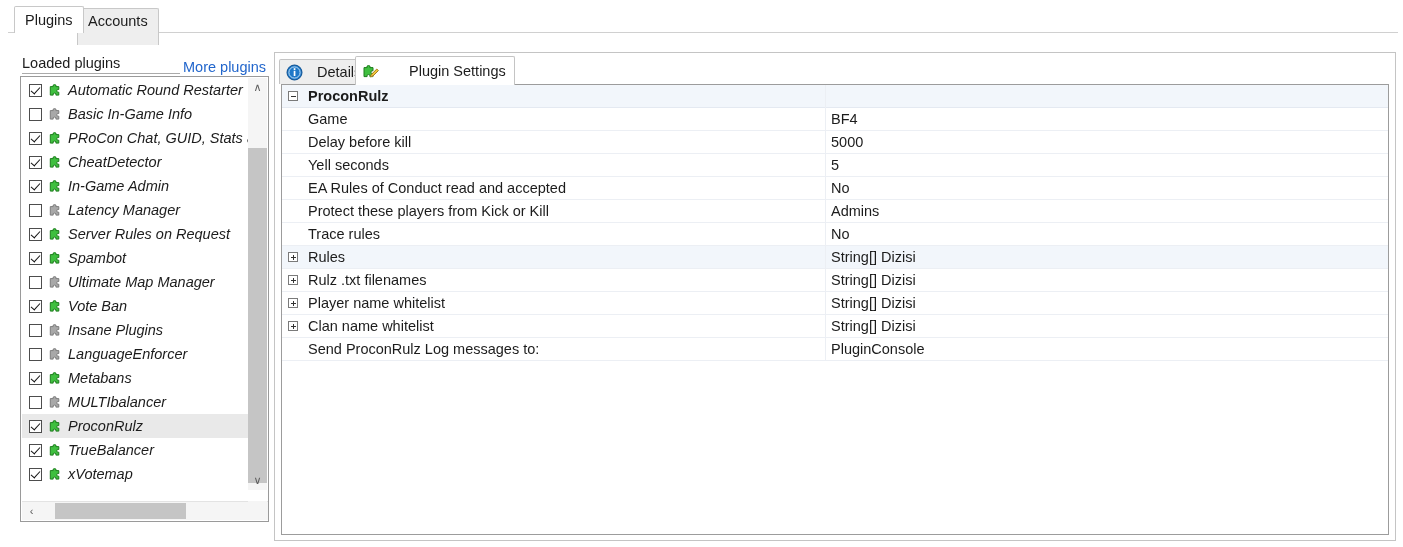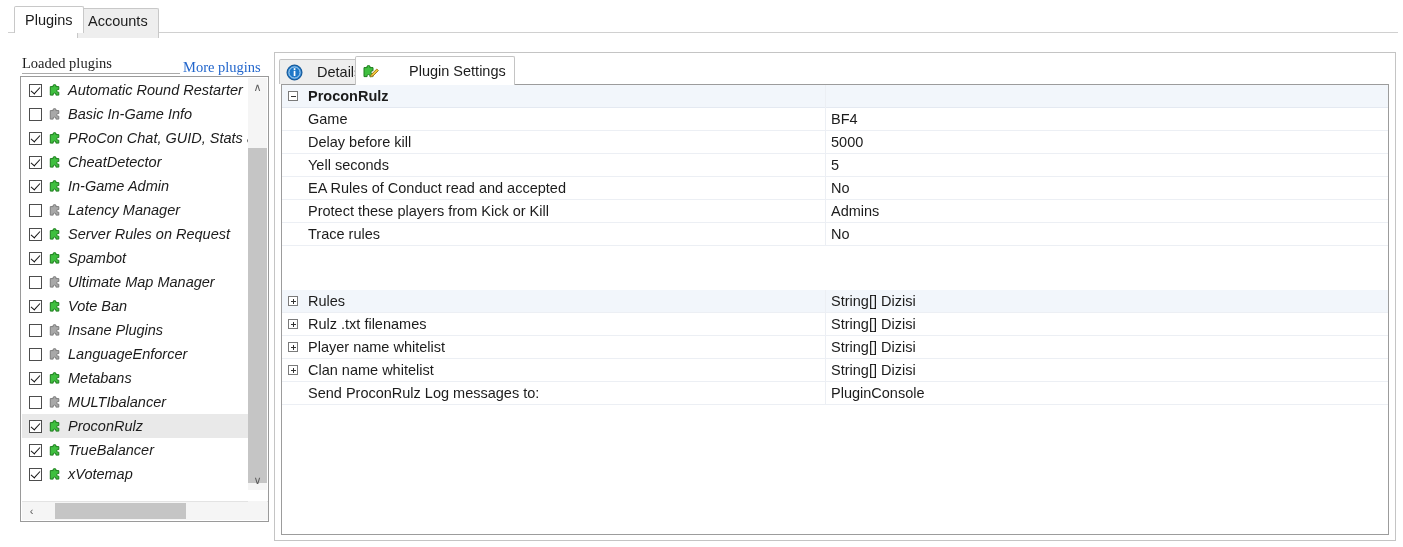--- a/index.html
+++ b/index.html
@@ -30,21 +30,21 @@
     position: absolute;
     left: 0;
     top: 27px;
     width: 1390px;
     height: 1px;
     background: #d0d0d0;
   }
   .ttab {
     position: absolute;
     top: 3px;
-    height: 30px;
+    height: 37px;
     line-height: 25px;
     padding: 0 10px;
     border: 1px solid #c8c8c8;
     border-bottom: none;
     box-sizing: border-box;
     font-size: 14.5px;
     color: #1c1c1c;
     white-space: nowrap;
     border-radius: 2px 2px 0 0;
   }
@@ -65,21 +65,21 @@
   .leftpane {
     position: absolute;
     left: 20px;
     top: 55px;
     width: 249px;
     height: 467px;
   }
   .lp-header {
     position: absolute;
     left: 0; top: 0;
-    width: 249px; height: 19px; font-family: Liberation Serif, serif;
+    width: 249px; height: 19px;
   }
   .lp-label {
     position: absolute;
     left: 2px; top: 0;
     font-size: 14.5px;
     color: #1c1c1c;
     white-space: nowrap;
   }
   .lp-labelrule {
     position: absolute;
@@ -246,21 +246,21 @@
     position: relative;
     height: 23px;
     border-bottom: 1px solid #eceff4;
     box-sizing: border-box;
     white-space: nowrap;
   }
   .grow.header {
     background: #f2f6fb;
     border-bottom: 1px solid #e4e9f1;
   }
-  .grow.tint { background: #f2f6fb; margin-top: 44px; }
+  .grow.tint { background: #f2f6fb; }
   .gexp {
     position: absolute;
     left: 6px; top: 6px;
     width: 10px; height: 10px;
     border: 1px solid #7a7a7a;
     background: #ffffff;
     box-sizing: border-box;
   }
   .gexp::before {
     content: "";

